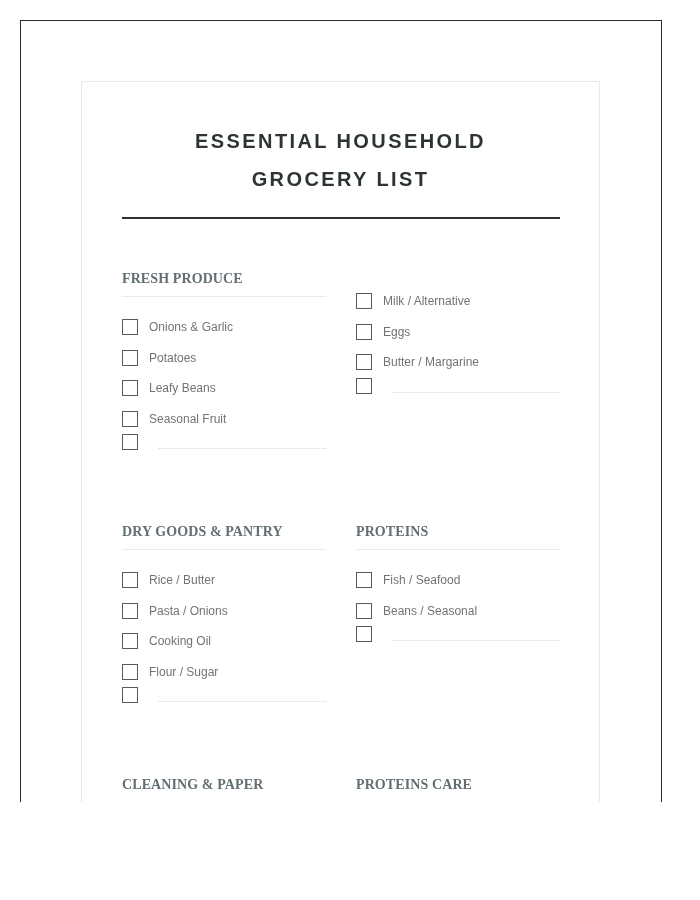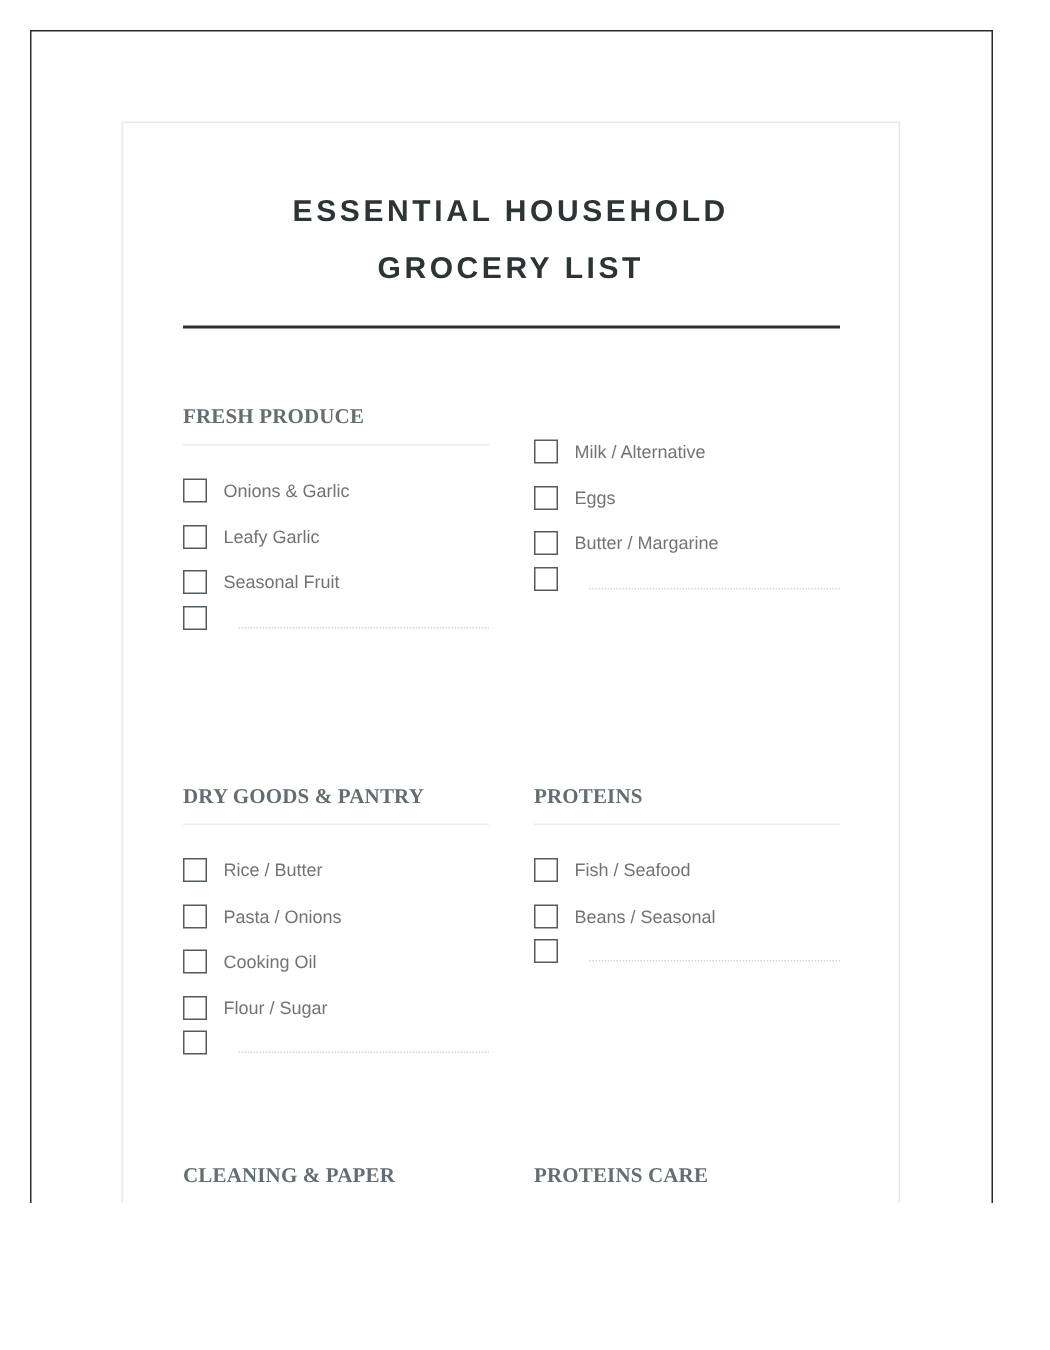--- a/index.html
+++ b/index.html
@@ -58,21 +58,25 @@
 
       <div class="section">
         <h2 class="section-header">FRESH PRODUCE</h2>
         <ul class="items">
           <li class="item">
               <span class="checkbox"></span>
               <span class="item-label">Onions &amp; Garlic</span>
             </li>
           <li class="item">
               <span class="checkbox"></span>
-              <span class="item-label">Leafy Garlic</span>
+              <span class="item-label">Potatoes</span>
+            </li>
+          <li class="item">
+              <span class="checkbox"></span>
+              <span class="item-label">Leafy Beans</span>
             </li>
           <li class="item">
               <span class="checkbox"></span>
               <span class="item-label">Seasonal Fruit</span>
             </li>
           <li class="item blank">
               <span class="checkbox"></span>
               <span class="blank-line"></span>
             </li>
         </ul>

